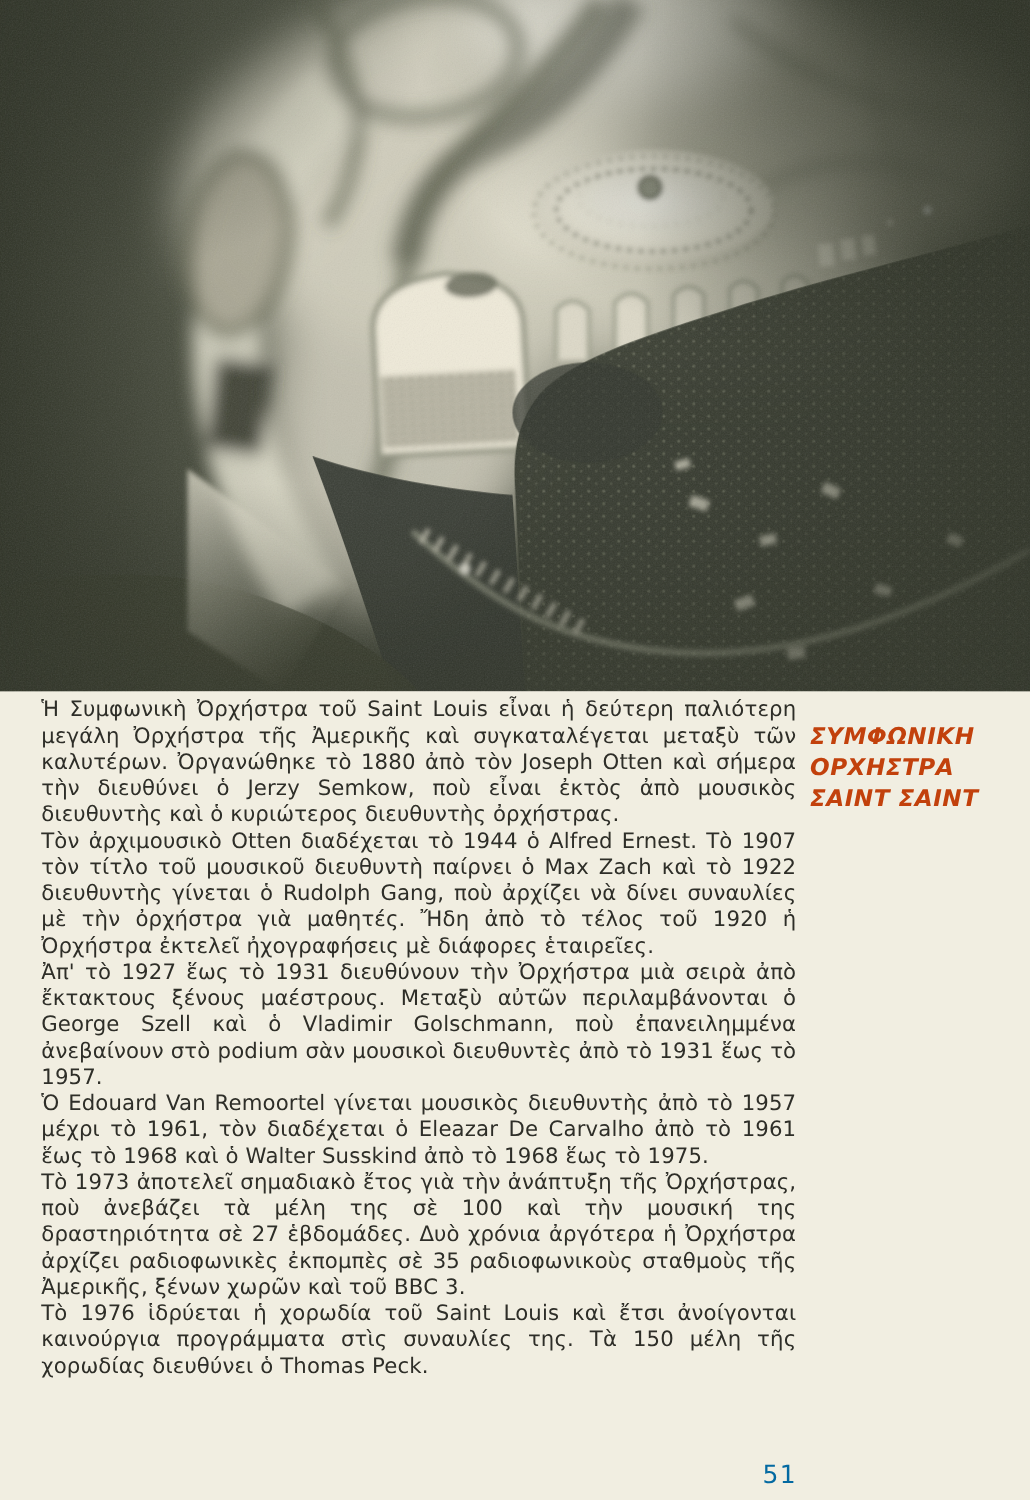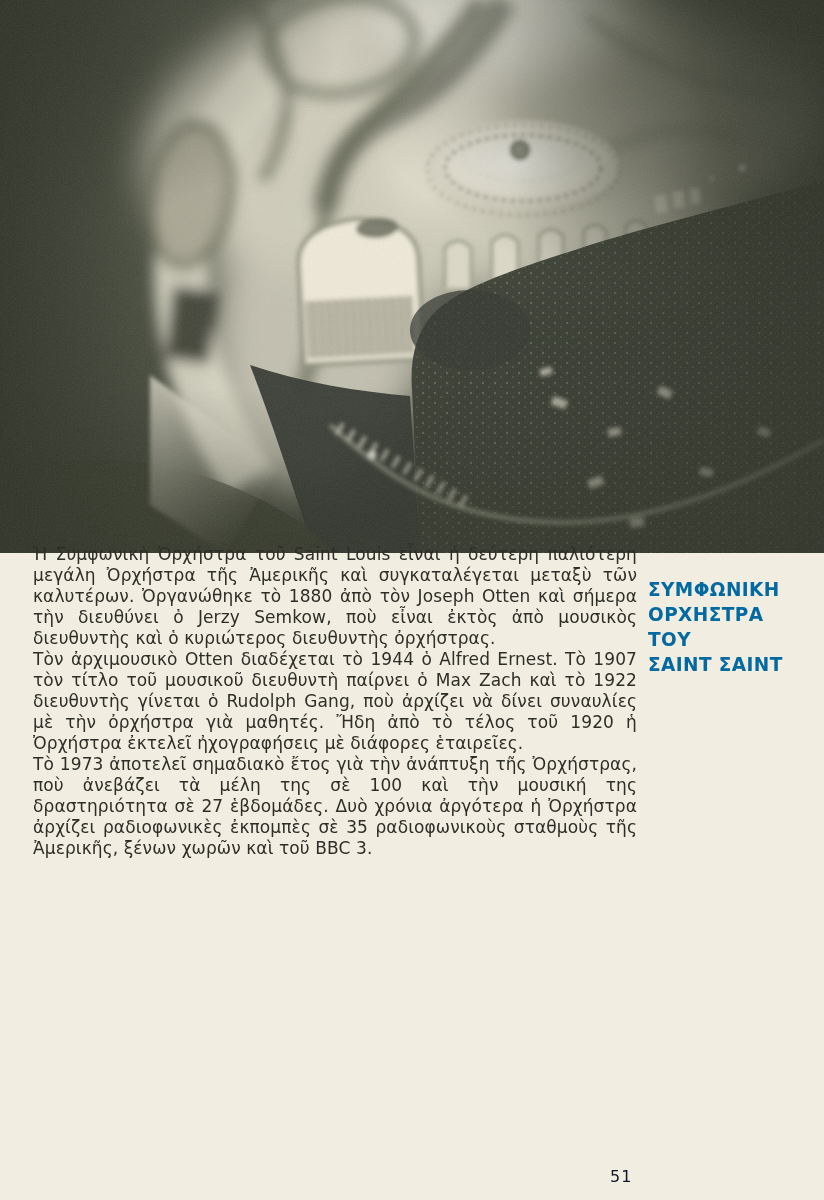--- a/index.html
+++ b/index.html
@@ -10,42 +10,43 @@
     background:#f1eee1;
     overflow:hidden;
     font-family:"DejaVu Sans", sans-serif;
   }
   .photo-wrap{
     position:absolute;top:0;left:0;width:824px;height:553px;
     line-height:0;
   }
   .body-text{
     position:absolute;
-    left:33px;top:544px;width:604px;
+    left:33px;top:558px;width:604px;
     color:#2e2e28;
     font-size:17px;
     line-height:21px;
     text-align:justify;
     letter-spacing:0.1px;
   }
   .body-text p{margin:0;padding:0;}
   .sidebar-title{
     position:absolute;
     left:648px;top:577px;width:170px;
-    color:#0369a1;
+    color:#c2410c;
     font-size:18.5px;
     font-weight:bold;
     line-height:25px;
     letter-spacing:0.4px;
+    font-style:italic;
   }
   .page-number{
     position:absolute;
     left:610px;top:1167px;
-    color:#0f172a;
-    font-size:16px;
+    color:#0369a1;
+    font-size:20px;
     letter-spacing:1px;
   }
 </style>
 </head>
 <body>
 
 <div class="page">
 
   <div class="photo-wrap">
     <svg width="824" height="553" viewBox="0 0 824 553" xmlns="http://www.w3.org/2000/svg">
@@ -196,25 +197,27 @@
         <rect width="824" height="553" fill="url(#botShade)"></rect>
       </g>
 
       <rect width="824" height="553" filter="url(#grain)" opacity="0.8"></rect>
     </svg>
   </div>
 
   <div class="body-text">
     <p>Ἡ Συμφωνικὴ Ὀρχήστρα τοῦ Saint Louis εἶναι ἡ δεύτερη παλιότερη μεγάλη Ὀρχήστρα τῆς Ἀμερικῆς καὶ συγκαταλέγεται μεταξὺ τῶν καλυτέρων. Ὀργανώθηκε τὸ 1880 ἀπὸ τὸν Joseph Otten καὶ σήμερα τὴν διευθύνει ὁ Jerzy Semkow, ποὺ εἶναι ἐκτὸς ἀπὸ μουσικὸς διευθυντὴς καὶ ὁ κυριώτερος διευθυντὴς ὀρχήστρας.</p>
     <p>Τὸν ἀρχιμουσικὸ Otten διαδέχεται τὸ 1944 ὁ Alfred Ernest. Τὸ 1907 τὸν τίτλο τοῦ μουσικοῦ διευθυντὴ παίρνει ὁ Max Zach καὶ τὸ 1922 διευθυντὴς γίνεται ὁ Rudolph Gang, ποὺ ἀρχίζει νὰ δίνει συναυλίες μὲ τὴν ὀρχήστρα γιὰ μαθητές. Ἤδη ἀπὸ τὸ τέλος τοῦ 1920 ἡ Ὀρχήστρα ἐκτελεῖ ἠχογραφήσεις μὲ διάφορες ἑταιρεῖες.</p>
+    <p>Ἀπ' τὸ 1927 ἕως τὸ 1931 διευθύνουν τὴν Ὀρχήστρα μιὰ σειρὰ ἀπὸ ἔκτακτους ξένους μαέστρους. Μεταξὺ αὐτῶν περιλαμβάνονται ὁ George Szell καὶ ὁ Vladimir Golschmann, ποὺ ἐπανειλημμένα ἀνεβαίνουν στὸ podium σὰν μουσικοὶ διευθυντὲς ἀπὸ τὸ 1931 ἕως τὸ 1957.</p>
+    <p>Ὁ Edouard Van Remoortel γίνεται μουσικὸς διευθυντὴς ἀπὸ τὸ 1957 μέχρι τὸ 1961, τὸν διαδέχεται ὁ Eleazar De Carvalho ἀπὸ τὸ 1961 ἕως τὸ 1968 καὶ ὁ Walter Susskind ἀπὸ τὸ 1968 ἕως τὸ 1975.</p>
     <p>Τὸ 1973 ἀποτελεῖ σημαδιακὸ ἔτος γιὰ τὴν ἀνάπτυξη τῆς Ὀρχήστρας, ποὺ ἀνεβάζει τὰ μέλη της σὲ 100 καὶ τὴν μουσική της δραστηριότητα σὲ 27 ἑβδομάδες. Δυὸ χρόνια ἀργότερα ἡ Ὀρχήστρα ἀρχίζει ραδιοφωνικὲς ἐκπομπὲς σὲ 35 ραδιοφωνικοὺς σταθμοὺς τῆς Ἀμερικῆς, ξένων χωρῶν καὶ τοῦ BBC 3.</p>
+    <p>Τὸ 1976 ἱδρύεται ἡ χορωδία τοῦ Saint Louis καὶ ἔτσι ἀνοίγονται καινούργια προγράμματα στὶς συναυλίες της. Τὰ 150 μέλη τῆς χορωδίας διευθύνει ὁ Thomas Peck.</p>
   </div>
 
   <div class="sidebar-title">
     <div>ΣΥΜΦΩΝΙΚΗ</div>
     <div>ΟΡΧΗΣΤΡΑ</div>
-    <div>ΤΟΥ</div>
     <div>ΣΑΙΝΤ ΣΑΙΝΤ</div>
   </div>
 
   <div class="page-number">51</div>
 
 </div>
 
 </body></html>

